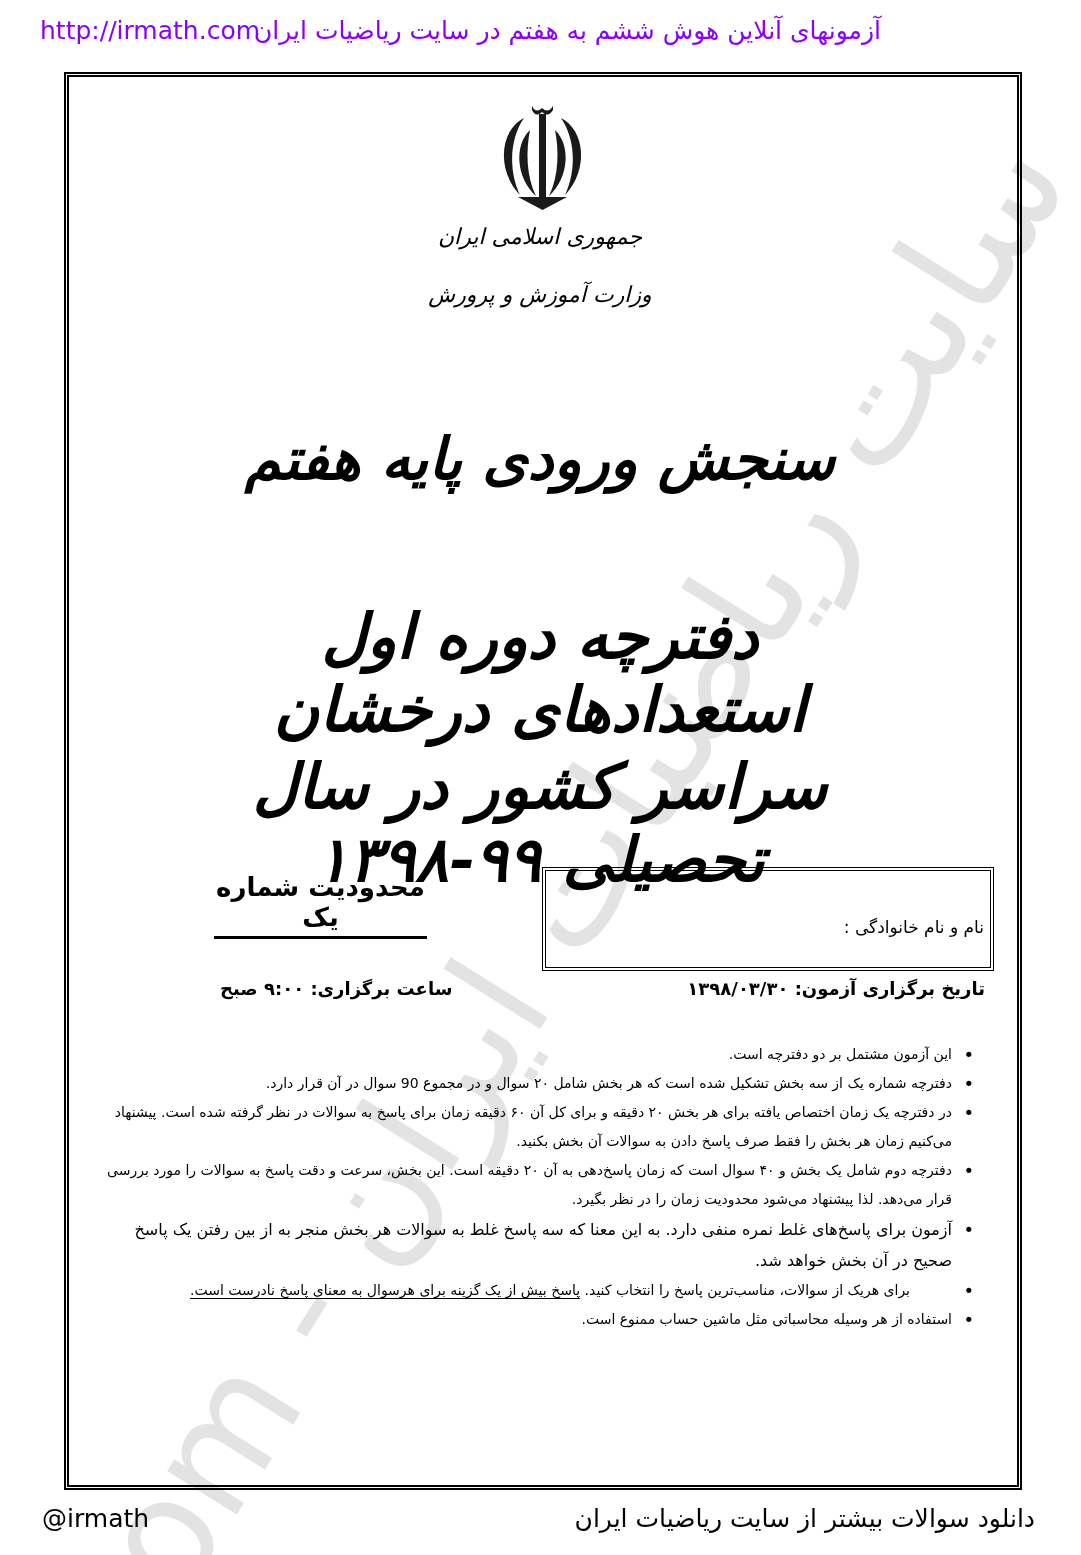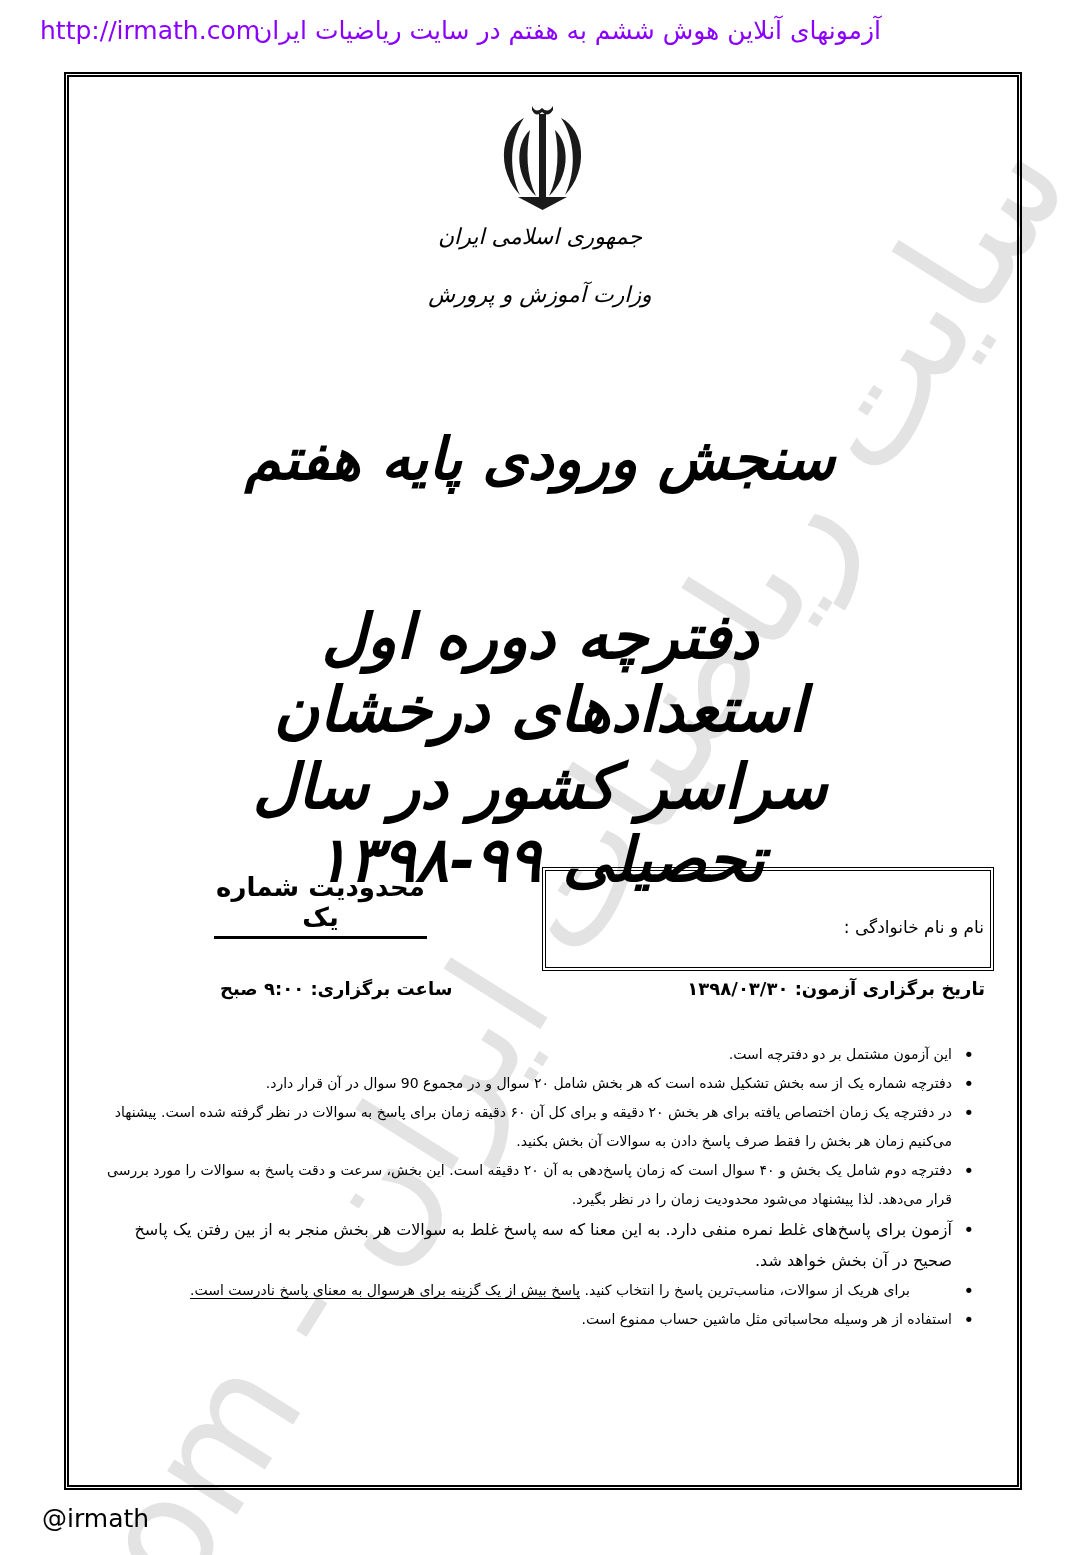--- a/index.html
+++ b/index.html
@@ -128,13 +128,14 @@
   <li><span>دفترچه شماره یک از سه بخش تشکیل شده است که هر بخش شامل ۲۰ سوال و در مجموع 90 سوال در آن قرار دارد.</span></li>
   <li><span>در دفترچه یک زمان اختصاص یافته برای هر بخش ۲۰ دقیقه و برای کل آن ۶۰ دقیقه زمان برای پاسخ به سوالات در نظر گرفته شده است. پیشنهاد می‌کنیم زمان هر بخش را فقط صرف پاسخ دادن به سوالات آن بخش بکنید.</span></li>
   <li><span>دفترچه دوم شامل یک بخش و ۴۰ سوال است که زمان پاسخ‌دهی به آن ۲۰ دقیقه است. این بخش، سرعت و دقت پاسخ به سوالات را مورد بررسی قرار می‌دهد. لذا پیشنهاد می‌شود محدودیت زمان را در نظر بگیرد.</span></li>
   <li class="bold"><span>آزمون برای پاسخ‌های غلط نمره منفی دارد. به این معنا که سه پاسخ غلط به سوالات هر بخش منجر به از بین رفتن یک پاسخ صحیح در آن بخش خواهد شد.</span></li>
   <li class="indent" style="padding-right:70px;"><span>برای هریک از سوالات، مناسب‌ترین پاسخ را انتخاب کنید.</span> <span class="ul">پاسخ بیش از یک گزینه برای هرسوال به معنای پاسخ نادرست است.</span></li>
   <li><span>استفاده از هر وسیله محاسباتی مثل ماشین حساب ممنوع است.</span></li>
 </ul>
 
 <div class="bottom-banner">
   <span class="handle">@irmath</span>
+  <span class="promo">دانلود سوالات بیشتر از سایت ریاضیات ایران</span>
 </div>
 
 </body></html>

